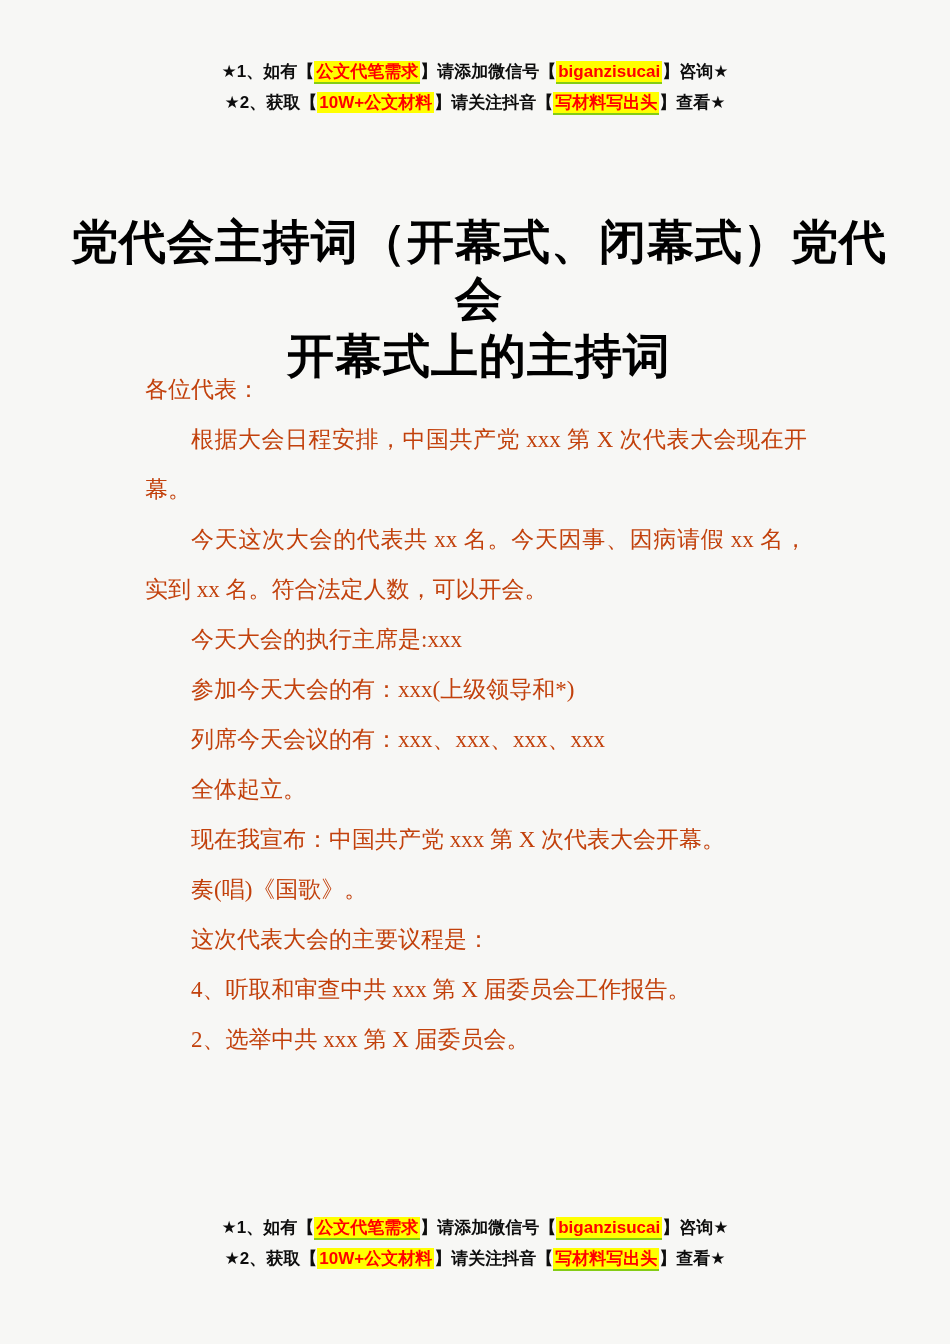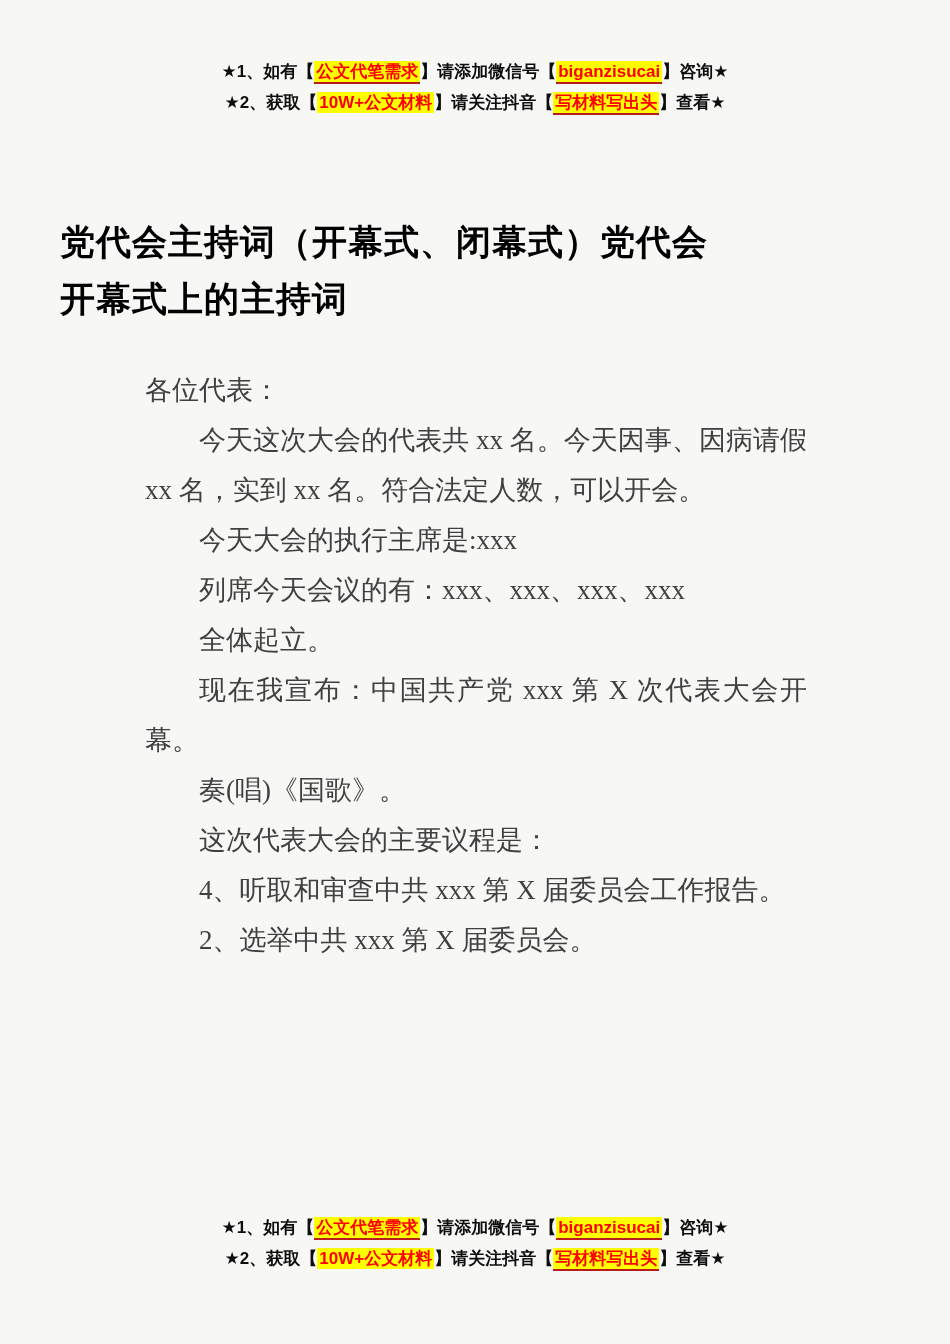--- a/index.html
+++ b/index.html
@@ -27,53 +27,53 @@
     white-space: nowrap;
   }
   .promo.top { top: 56px; }
   .promo.bottom { top: 1212px; }
   .hl {
     background: #ffff00;
     color: #ff0000;
     padding: 1px 2px;
   }
   .u-red {
-    border-bottom: 2px solid #b91c1c;
+    border-bottom: 2px solid #84cc16;
     text-align: right;
   }
   .u-black {
     text-decoration-thickness: 2px;
     text-underline-offset: 4px;
   }
   
   .doc-title {
     position: absolute;
     top: 213px;
     left: 60px;
     right: 52px;
     margin: 0;
-    text-align: left;
+    text-align: center;
     font-family: "Liberation Sans", "DejaVu Sans", sans-serif;
     font-weight: 900;
-    font-size: 35px;
+    font-size: 47px;
     line-height: 57px;
     color: #000;
     letter-spacing: 1px;
   }
   .title-line { display: block; }
   
   .doc-body {
     position: absolute;
     top: 365px;
     left: 145px;
     width: 662px;
     font-family: "Liberation Serif", "DejaVu Serif", sans-serif;
-    font-size: 27px;
+    font-size: 23px;
     line-height: 50px;
-    color: #404040;
+    color: #c2410c;
   }
   .doc-body p {
     margin: 0;
     text-align: justify;
   }
   .doc-body p.indent {
     text-indent: 2em;
   }
 </style>
 </head>
@@ -88,22 +88,24 @@
   </div>
 </div>
 
 <h1 class="doc-title">
   <span class="title-line">党代会主持词（开幕式、闭幕式）党代会</span>
   <span class="title-line">开幕式上的主持词</span>
 </h1>
 
 <div class="doc-body">
   <p>各位代表：</p>
+  <p class="indent">根据大会日程安排，中国共产党 xxx 第 X 次代表大会现在开幕。</p>
   <p class="indent">今天这次大会的代表共 xx 名。今天因事、因病请假 xx 名，实到 xx 名。符合法定人数，可以开会。</p>
   <p class="indent">今天大会的执行主席是:xxx</p>
+  <p class="indent">参加今天大会的有：xxx(上级领导和*)</p>
   <p class="indent">列席今天会议的有：xxx、xxx、xxx、xxx</p>
   <p class="indent">全体起立。</p>
   <p class="indent">现在我宣布：中国共产党 xxx 第 X 次代表大会开幕。</p>
   <p class="indent">奏(唱)《国歌》。</p>
   <p class="indent">这次代表大会的主要议程是：</p>
   <p class="indent">4、听取和审查中共 xxx 第 X 届委员会工作报告。</p>
   <p class="indent">2、选举中共 xxx 第 X 届委员会。</p>
 </div>
 
 <div class="promo bottom">

